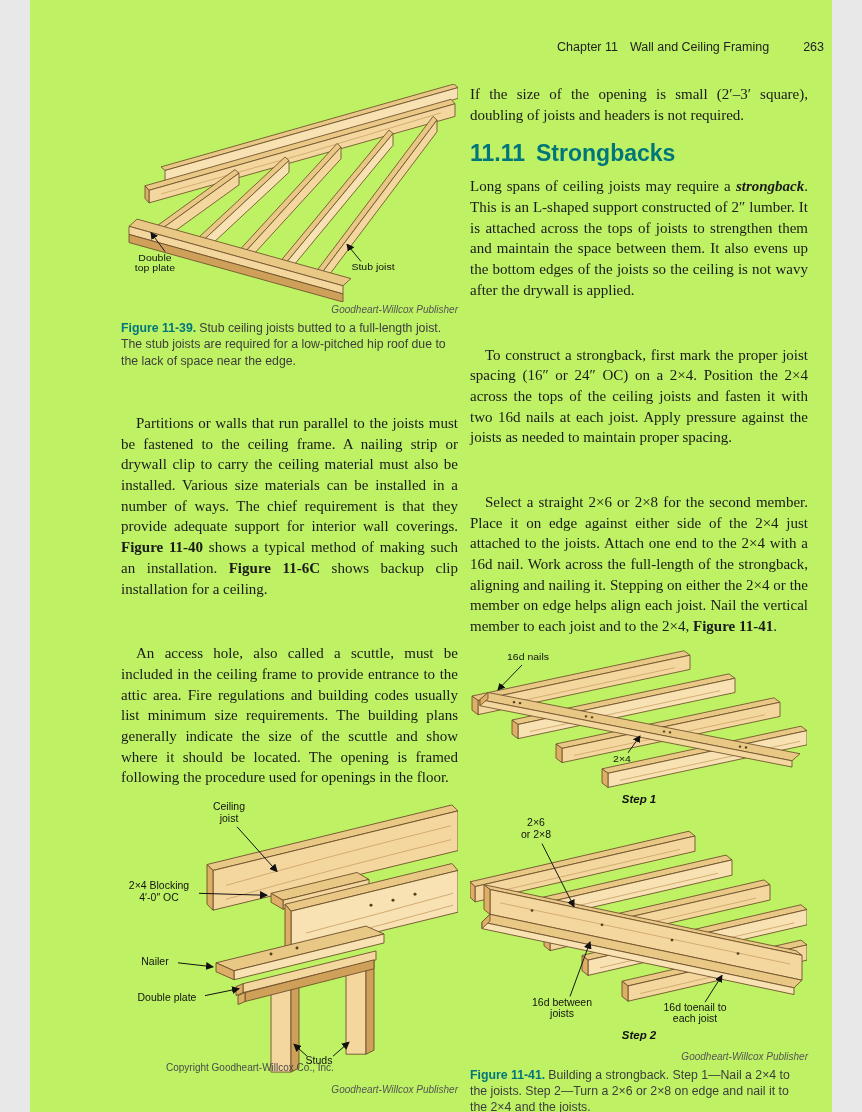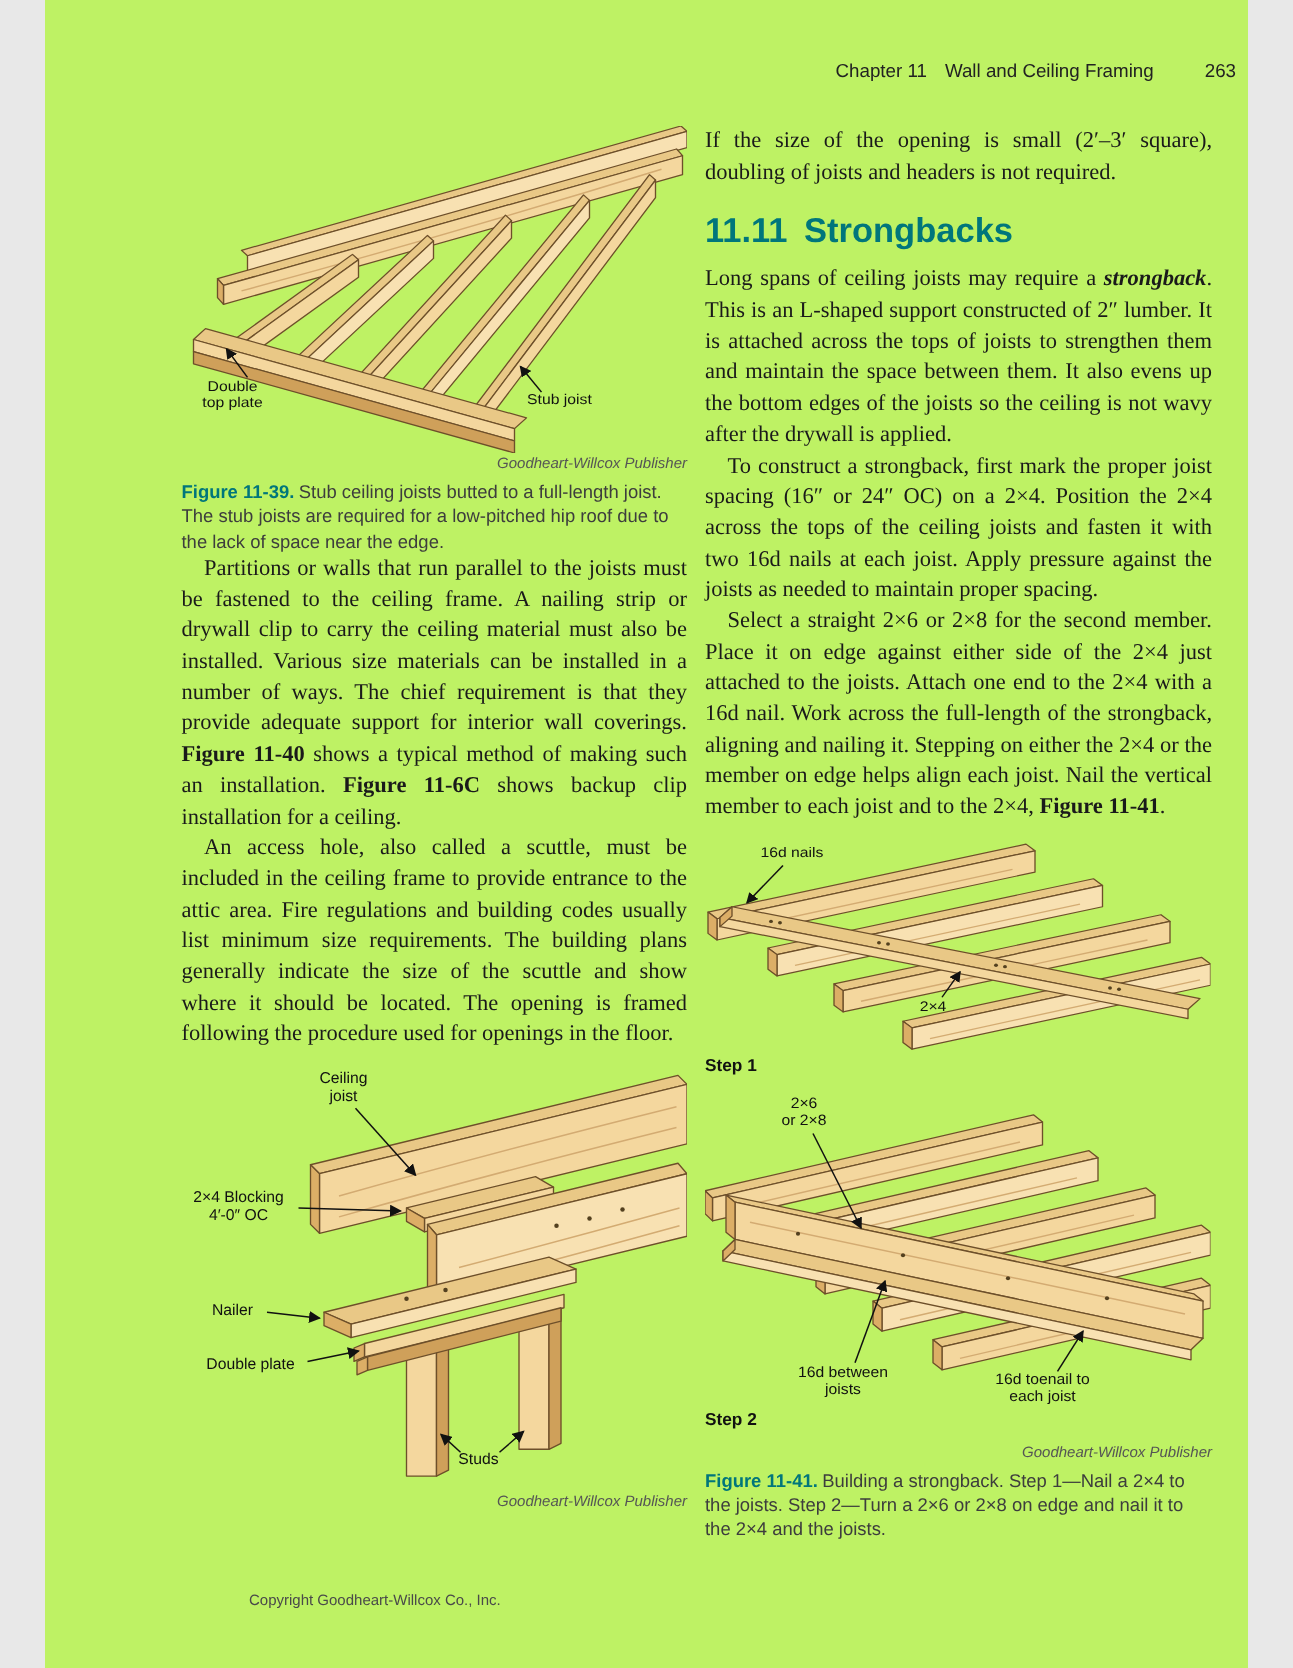--- a/index.html
+++ b/index.html
@@ -6,28 +6,28 @@
   .page{position:relative;width:802px;height:1112px;background:#bef264;overflow:hidden;
         font-family:"Liberation Serif",serif;color:#1a1a1a;margin:0 auto;}
   .runninghead{position:absolute;top:40px;left:456px;width:338px;display:flex;justify-content:flex-end;
         align-items:baseline;font-family:"Liberation Sans",sans-serif;font-size:12.5px;color:#222;}
   .runninghead .rh-chapter{margin-right:12px;}
   .runninghead .rh-page{margin-left:34px;}
   .col-left{position:absolute;left:91px;top:84px;width:337px;}
   .col-right{position:absolute;left:440px;top:84px;width:338px;}
   p{margin:0;}
   .body-text{font-size:15px;line-height:1.38;text-align:justify;}
-  .indent{text-indent:15px;}
+  .indent{text-indent:15px;margin-top:44px;}
   .para-gap{}
   .caption{font-family:"Liberation Sans",sans-serif;font-size:12.3px;line-height:1.33;color:#3d3d3d;margin-top:5px;text-align:left;}
   .cap-lead{color:#00767b;font-weight:bold;margin-right:3px;}
   .credit{font-family:Liberation Sans, sans-serif;font-style:italic;font-size:10px;color:#555;text-align:right;margin-top:2px;}
   .section-heading{font-family:"Liberation Sans",sans-serif;font-weight:bold;font-size:23px;color:#00767b;margin:15px 0 9px 0;}
   .section-heading .num{margin-right:11px;}
-  .step-label{font-family:"Liberation Sans",sans-serif;font-weight:bold;font-size:11.5px;color:#111;margin:2px 0 10px 0;}
+  .step-label{font-family:"Liberation Sans",sans-serif;font-weight:bold;font-size:11.5px;color:#111;text-align:center;margin:2px 0 10px 0;font-style:italic;}
   .figure-block{margin-top:6px;}
   .footer{position:absolute;left:100px;top:1062px;font-family:"Liberation Sans",sans-serif;font-size:10px;color:#4a4a4a;margin-left:36px;}
   svg{display:block;}
   
   .wood-face{fill:#f4d79e;stroke:#6d4f2a;stroke-width:0.9;stroke-linejoin:round;}
   .wood-face2{fill:#f8e1b2;stroke:#6d4f2a;stroke-width:0.9;stroke-linejoin:round;}
   .wood-top{fill:#e9c886;stroke:#6d4f2a;stroke-width:0.9;stroke-linejoin:round;}
   .wood-end{fill:#dcae66;stroke:#6d4f2a;stroke-width:0.9;stroke-linejoin:round;}
   .wood-dark{fill:#cfa05a;stroke:#6d4f2a;stroke-width:0.9;stroke-linejoin:round;}
   .grain{fill:none;stroke:#d3ab72;stroke-width:1;}

